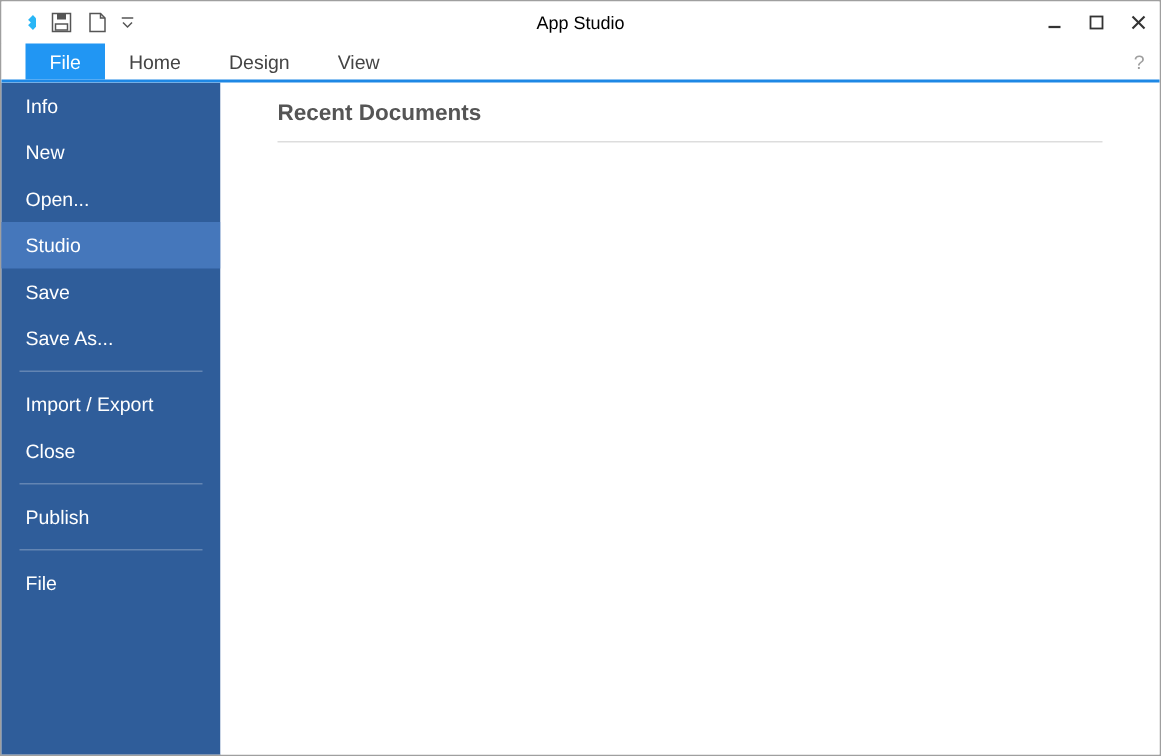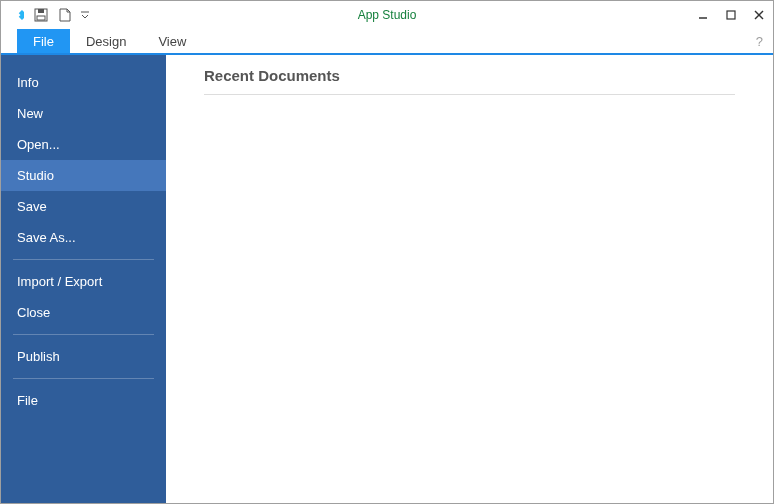--- a/index.html
+++ b/index.html
@@ -3,34 +3,34 @@
 <meta charset="utf-8">
 <style>
   * { box-sizing: border-box; margin: 0; padding: 0; }
   html, body { width: 774px; height: 504px; font-family: "Segoe UI", Arial, sans-serif; font-size: 13px; color: #333; background: #fff; overflow: hidden; }
   .window { width: 774px; height: 504px; border: 1px solid #9f9f9f; display: flex; flex-direction: column; background: #fff; }
 
   
   .titlebar { height: 28px; display: flex; align-items: center; background: #fff; position: relative; }
   .qat { display: flex; align-items: center; gap: 4px; padding-left: 6px; }
   .qat .icon-slot { width: 20px; height: 20px; display: flex; align-items: center; justify-content: center; }
-  .title-text { position: absolute; left: 0; right: 0; text-align: center; font-size: 12px; color: #15803d; pointer-events: none; }
+  .title-text { position: absolute; left: 0; right: 0; text-align: center; font-size: 12px; color: #000000; pointer-events: none; }
   .win-controls { margin-left: auto; display: flex; align-items: center; }
   .win-controls .ctrl { width: 28px; height: 28px; display: flex; align-items: center; justify-content: center; color: #555; cursor: pointer; }
 
   
   .ribbon-tabs { height: 26px; display: flex; align-items: stretch; border-bottom: 2px solid #1e88e5; background: #fff; padding-left: 16px; position: relative; }
   .ribbon-tab { padding: 0 16px; display: flex; align-items: center; font-size: 13px; color: #444; cursor: pointer; }
   .ribbon-tab.file { background: #2196f3; color: #fff; font-weight: 400; }
   .ribbon-tab.home { position: relative; }
   .help-btn { margin-left: auto; padding: 0 10px; display: flex; align-items: center; color: #9e9e9e; cursor: pointer; }
 
   
   .body { flex: 1; display: flex; min-height: 0; }
-  .sidebar { width: 165px; background: #2f5d9a; color: #fff; padding-top: 12px; display: flex; flex-direction: column; }
+  .sidebar { width: 146px; background: #2f5d9a; color: #fff; display: flex; flex-direction: column; }
   .side-item { padding: 8px 16px; font-size: 13px; cursor: pointer; }
   .side-item.selected { background: #4577bb; }
   .side-sep { height: 1px; background: rgba(255,255,255,0.25); margin: 6px 12px; }
 
   .content { flex: 1; padding: 12px 38px; background: #fff; overflow: auto; }
   .content h2 { font-size: 15px; font-weight: 600; color: #555; margin-bottom: 10px; }
   .content hr { border: none; border-top: 1px solid #ddd; }
 
   svg { display: block; }
 </style>
@@ -83,20 +83,21 @@
         <svg width="10" height="10" viewBox="0 0 10 10">
             <line x1="1" y1="1" x2="9" y2="9" stroke="#333" stroke-width="1.4"></line>
             <line x1="9" y1="1" x2="1" y2="9" stroke="#333" stroke-width="1.4"></line>
           </svg>
       </div>
     </div>
   </div>
 
   <div class="ribbon-tabs">
     <div class="ribbon-tab file">File</div>
+    <div class="ribbon-tab home">Home</div>
     <div class="ribbon-tab">Design</div>
     <div class="ribbon-tab">View</div>
     <div class="help-btn">?</div>
   </div>
 
   <div class="body">
     <div class="sidebar">
       <div class="side-item">Info</div>
       <div class="side-item">New</div>
       <div class="side-item">Open...</div>

